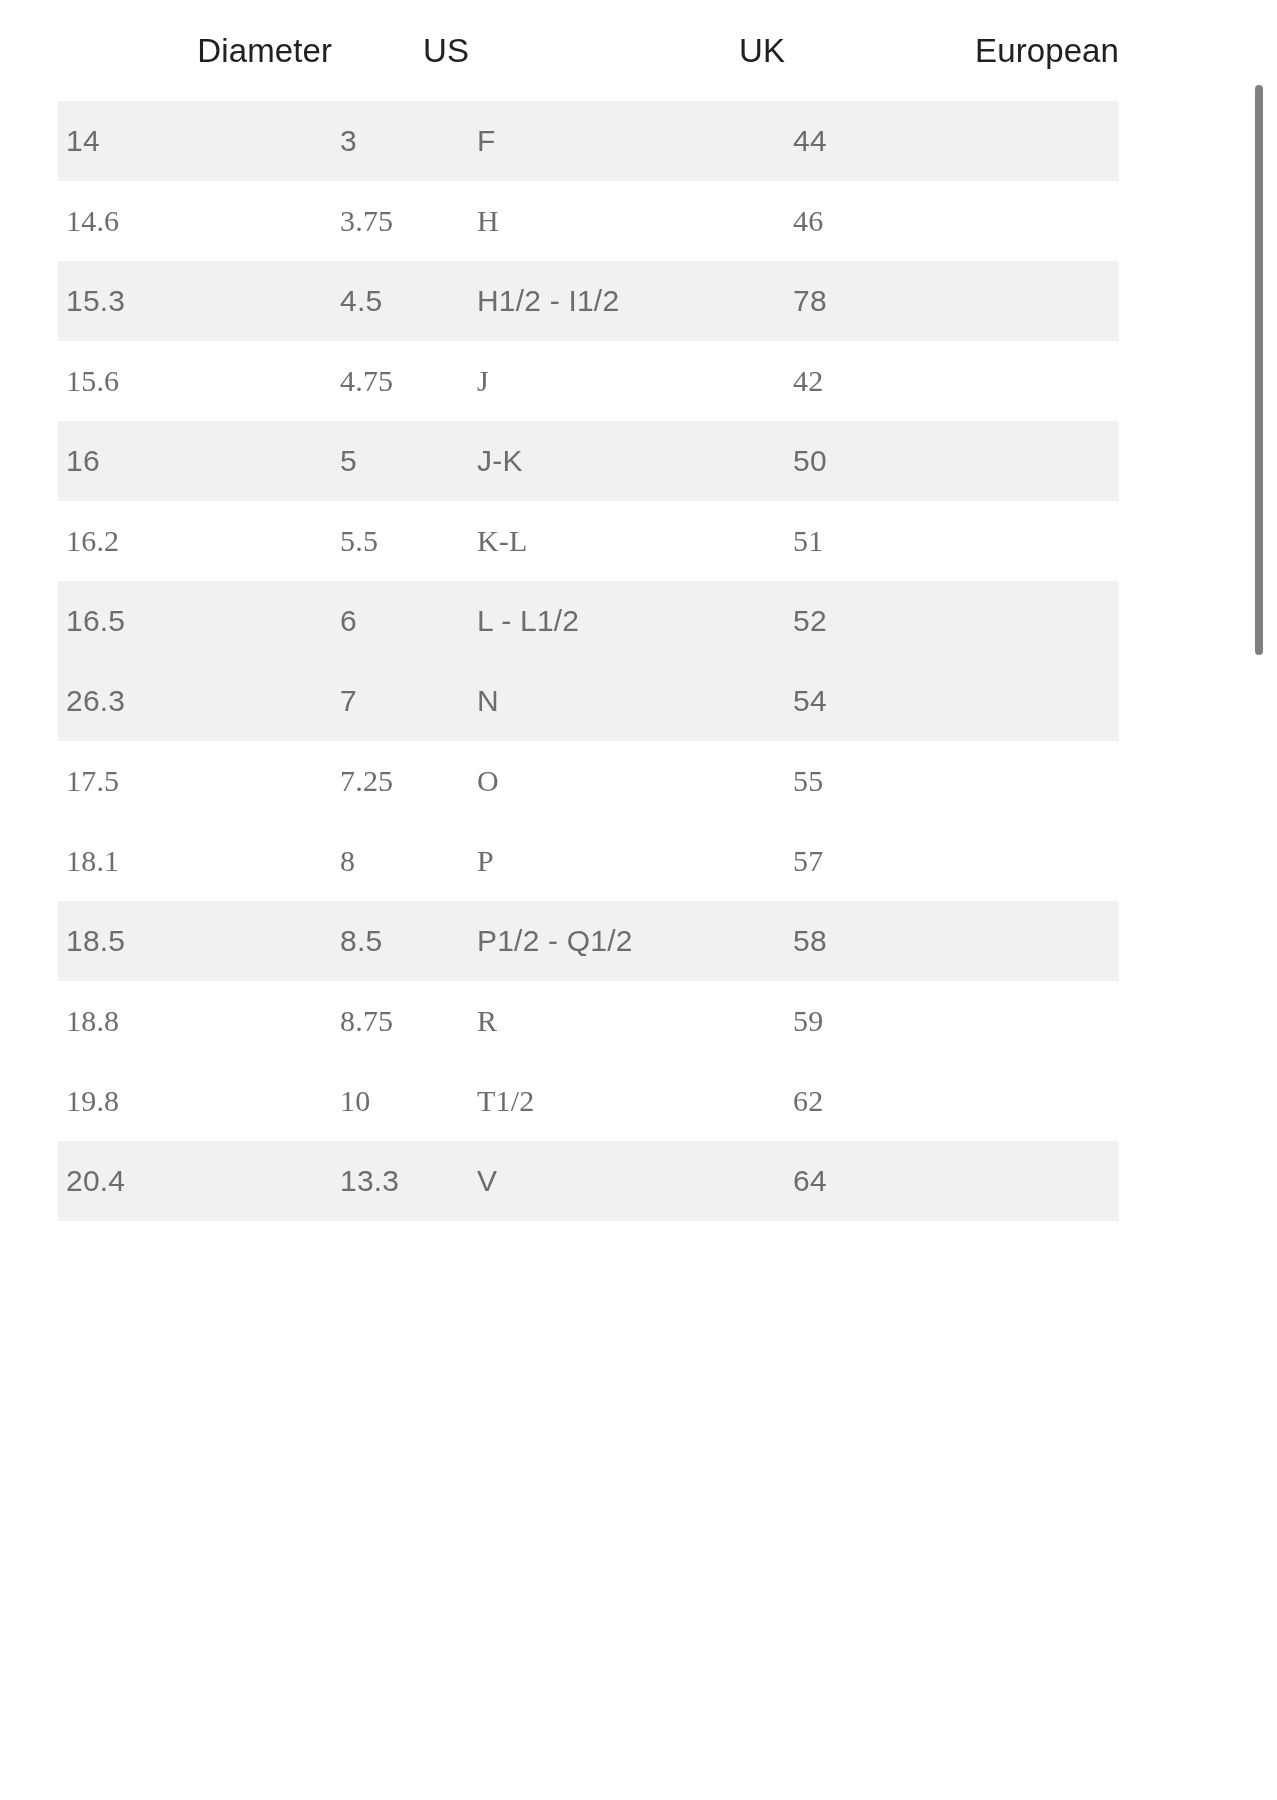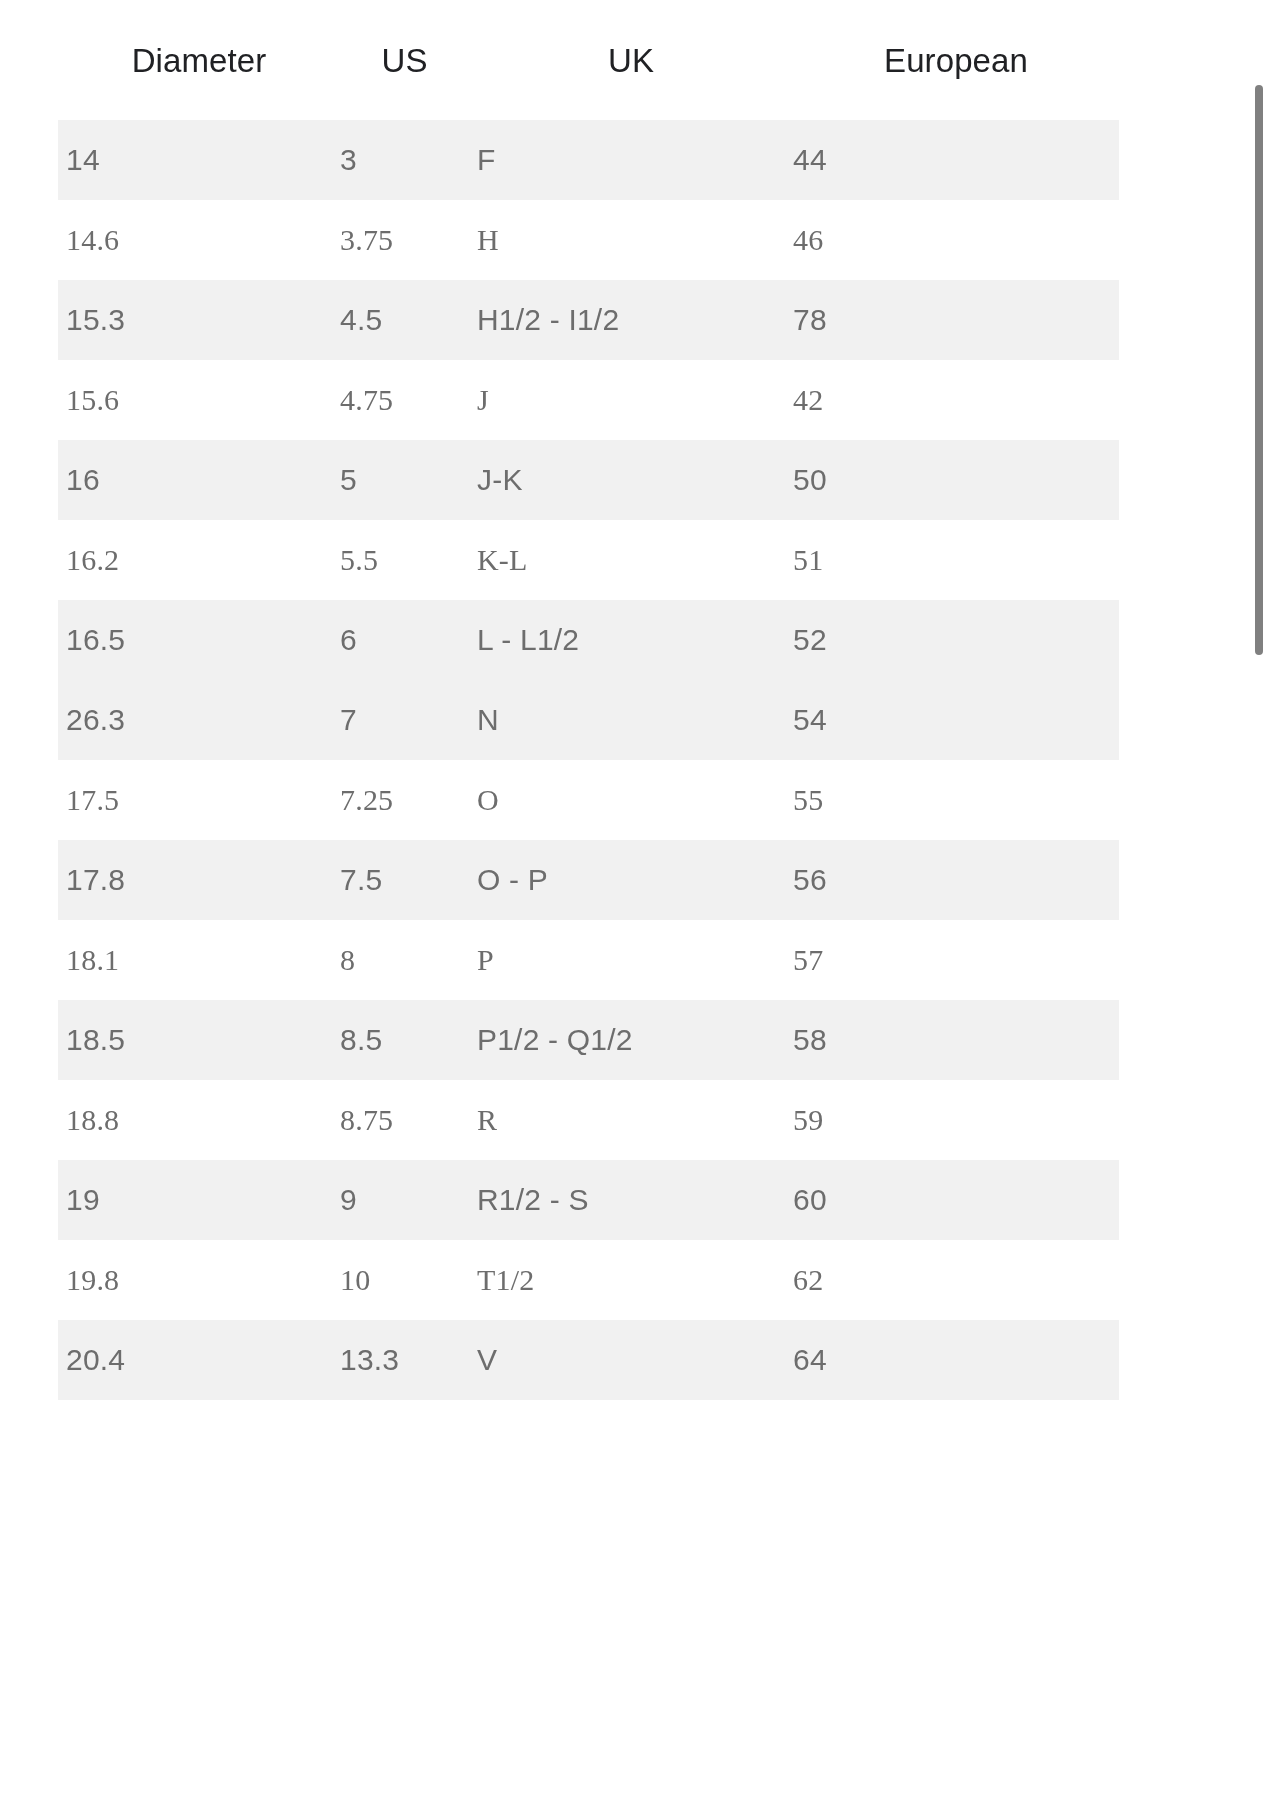--- a/index.html
+++ b/index.html
@@ -37,27 +37,27 @@
     border-collapse: collapse;
     table-layout: fixed;
   }
 
   table.size-table col.c-diameter { width: 274px; }
   table.size-table col.c-us       { width: 137px; }
   table.size-table col.c-uk       { width: 316px; }
   table.size-table col.c-eu       { width: 334px; }
 
   thead th {
-    text-align: center;
+    text-align: right;
     font-weight: 400;
     font-size: 33px;
     line-height: 1;
     color: #202124;
     padding: 0 0 0 8px;
-    height: 120px;
+    height: 101px;
     vertical-align: middle;
     letter-spacing: 0.1px;
     white-space: nowrap;
   }
 
   tbody td {
     text-align: left;
     font-weight: 400;
     font-size: 30px;
     line-height: 1;
@@ -165,50 +165,38 @@
             <td>7</td>
             <td>N</td>
             <td>54</td>
           </tr>
           <tr class="plain">
             <td>17.5</td>
             <td>7.25</td>
             <td>O</td>
             <td>55</td>
           </tr>
-          <tr class="striped">
-            <td>17.8</td>
-            <td>7.5</td>
-            <td>O - P</td>
-            <td>56</td>
-          </tr>
           <tr class="plain">
             <td>18.1</td>
             <td>8</td>
             <td>P</td>
             <td>57</td>
           </tr>
           <tr class="striped">
             <td>18.5</td>
             <td>8.5</td>
             <td>P1/2 - Q1/2</td>
             <td>58</td>
           </tr>
           <tr class="plain">
             <td>18.8</td>
             <td>8.75</td>
             <td>R</td>
             <td>59</td>
           </tr>
-          <tr class="striped">
-            <td>19</td>
-            <td>9</td>
-            <td>R1/2 - S</td>
-            <td>60</td>
-          </tr>
           <tr class="plain">
             <td>19.8</td>
             <td>10</td>
             <td>T1/2</td>
             <td>62</td>
           </tr>
           <tr class="striped">
             <td>20.4</td>
             <td>13.3</td>
             <td>V</td>

